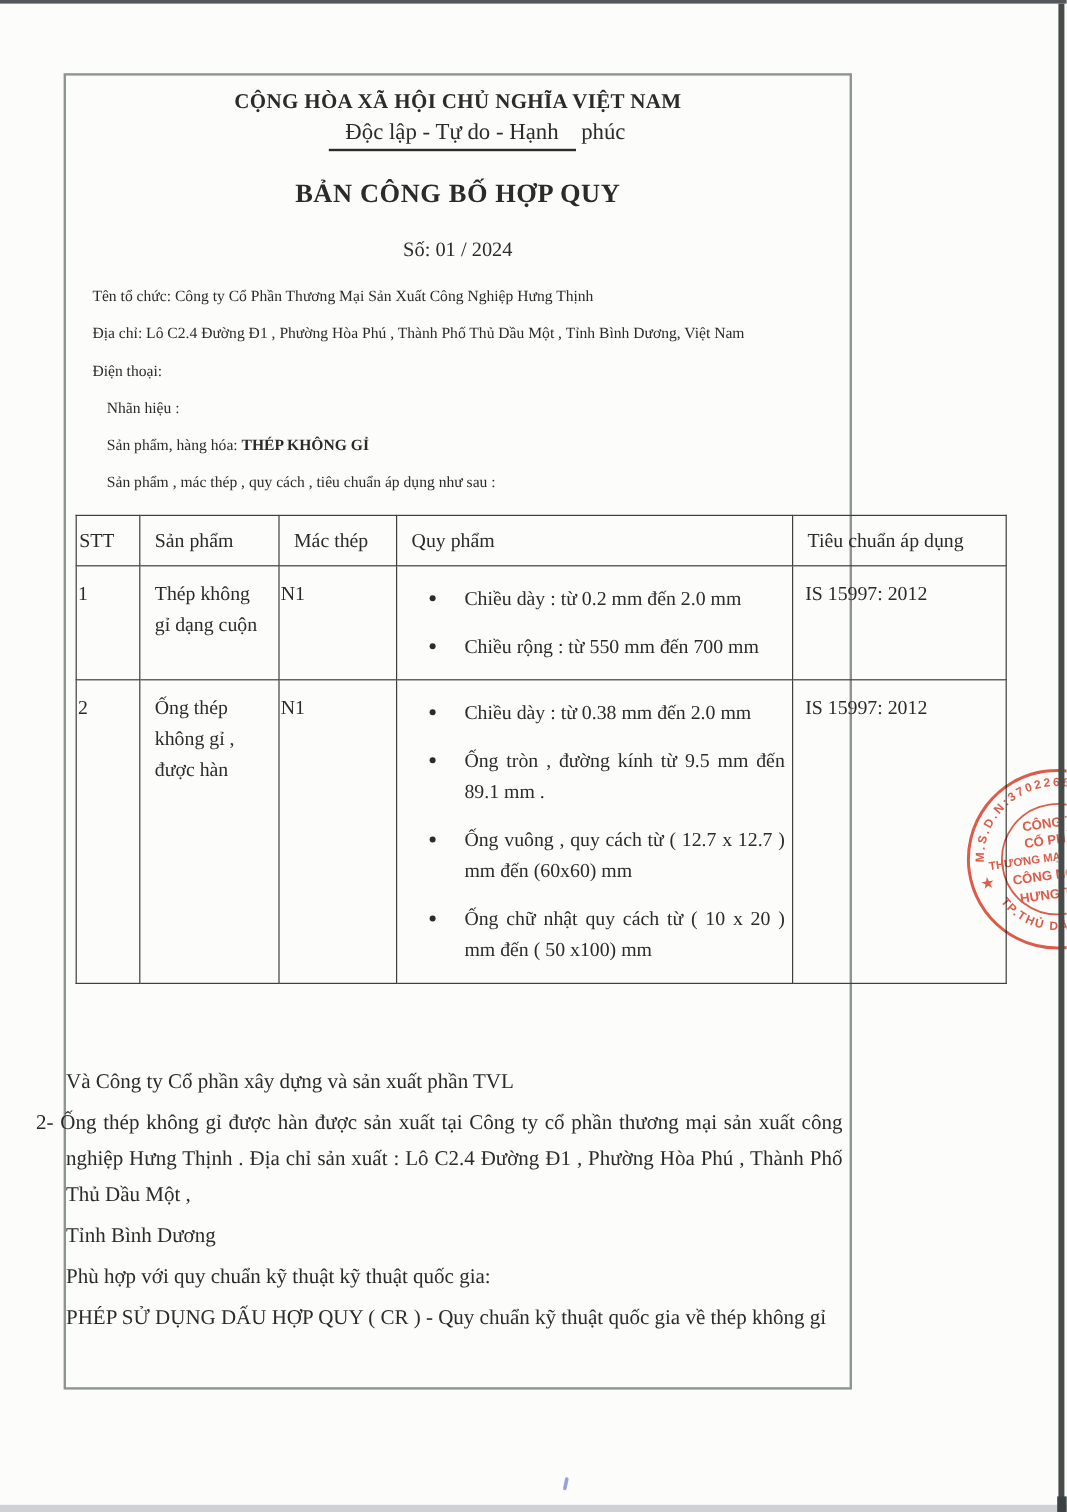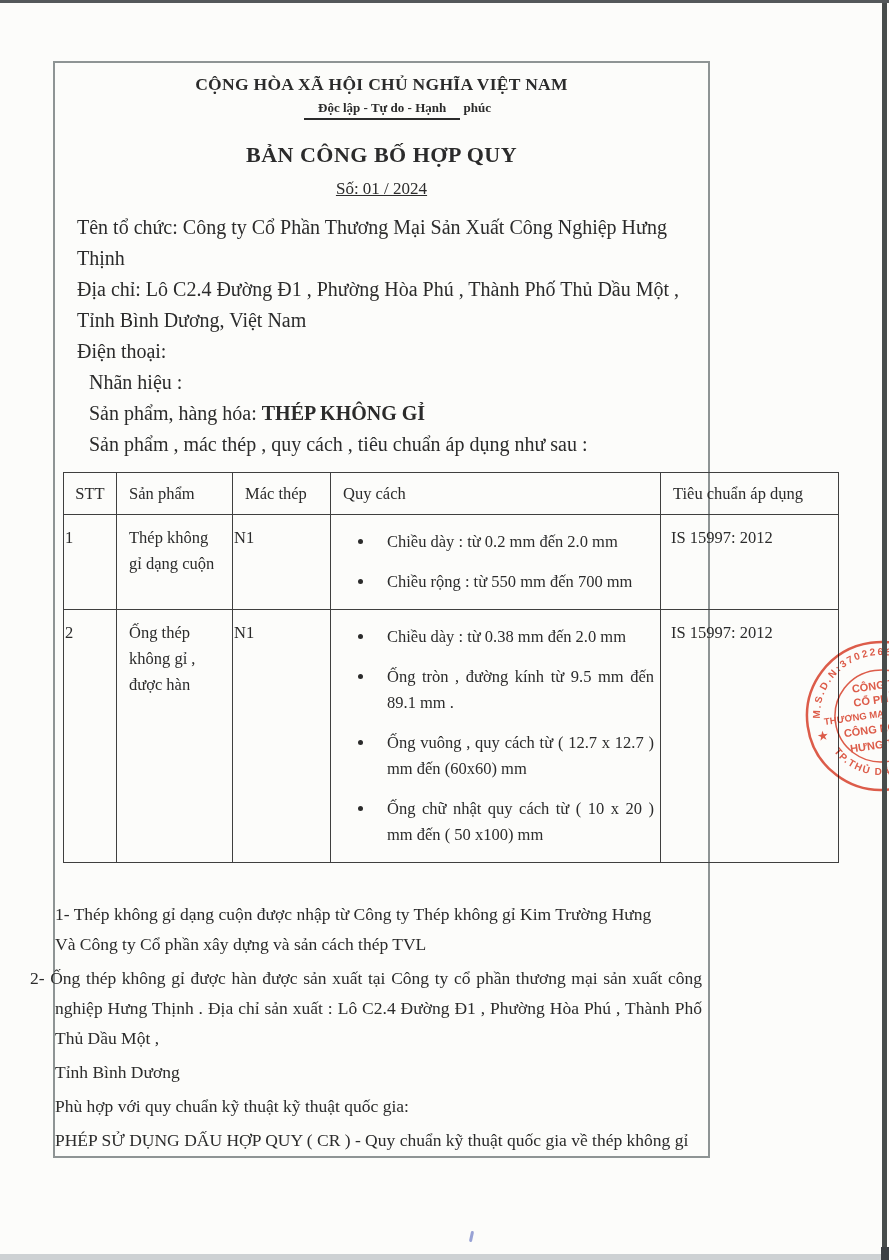--- a/index.html
+++ b/index.html
@@ -16,43 +16,43 @@
   .ink-speck{position:absolute;left:470px;top:1231px;width:3px;height:11px;background:#6d7cc4;transform:rotate(12deg);border-radius:2px;opacity:.7;z-index:6;}
 
   
   .page-frame{
     position:absolute;left:53px;top:61px;width:657px;height:1097px;
     border:2px solid #8e9494;box-sizing:border-box;z-index:1;
   }
 
   .header-block{margin-top:11px;text-align:center;}
   .national-title{font-size:17.5px;font-weight:bold;letter-spacing:.3px;}
-  .motto{margin-top:5px;font-size:13px;font-weight:bold;padding-left:32px;}
+  .motto{margin-top:5px;font-size:19px;font-weight:normal;padding-left:32px;}
   .motto .underlined{border-bottom:2px solid #2b2b2b;padding:0 14px 3px 14px;}
   .doc-title{margin-top:26px;font-size:22px;font-weight:bold;letter-spacing:.5px;}
-  .doc-number{margin-top:11px;font-size:17px;text-decoration:underline;}
+  .doc-number{margin-top:24px;font-size:17px;}
 
-  .info-block{margin-top:13px;padding:0 10px 0 22px;font-size:20px;}
+  .info-block{margin-top:13px;padding:0 10px 0 22px;font-size:13px;}
   .info-block p{margin:0;line-height:31px;}
   .indent-sm{padding-left:12px;}
   .bold{font-weight:bold;}
 
   table.conformity{
     border-collapse:collapse;table-layout:fixed;
     margin:12px 0 0 8px;width:775px;
     font-size:16.5px;line-height:26px;
   }
   table.conformity td,table.conformity th{
     border:1.5px solid #3f3f3f;box-sizing:border-box;
     font-weight:normal;text-align:left;
   }
   .col-stt{width:53px;} .col-sp{width:116px;} .col-mt{width:98px;} .col-qc{width:330px;} .col-tc{width:178px;}
   tr.head-row{height:42px;}
   tr.head-row th{vertical-align:middle;padding:2px 8px 2px 12px;}
-  tr.head-row th.center{text-align:center;padding:2px 2px;}
+  tr.head-row th.center{padding:2px 2px;}
   tr.body-row td{vertical-align:top;}
   tr.row-1{height:93px;} tr.row-2{height:246px;}
   td.cell-stt{text-align:center;padding-top:10px;}
   td.cell-sp{padding:10px 10px 0 12px;text-align:justify;}
   td.cell-mt{text-align:center;padding-top:10px;}
   td.cell-qc{padding:6px 4px 0 4px;}
   td.cell-qc ul{margin:0;padding-left:40px;}
   td.cell-qc li{padding-left:12px;margin:8px 2px 14px 0;text-align:justify;}
   td.cell-tc{padding:10px 6px 0 10px;}
 
@@ -107,21 +107,21 @@
         <col class="col-sp">
         <col class="col-mt">
         <col class="col-qc">
         <col class="col-tc">
     </colgroup>
     <tbody>
         <tr class="head-row">
       <th class="center">STT</th>
       <th>Sản phẩm</th>
       <th>Mác thép</th>
-      <th>Quy cách</th>
+      <th>Quy phẩm</th>
       <th>Tiêu chuẩn áp dụng</th>
     </tr>
     <tr class="body-row row-1">
       <td class="cell-stt">1</td>
       <td class="cell-sp">Thép không gỉ dạng cuộn</td>
       <td class="cell-mt">N1</td>
       <td class="cell-qc">
         <ul>
           <li>Chiều dày : từ 0.2 mm đến 2.0 mm</li>
           <li>Chiều rộng : từ 550 mm đến 700 mm</li>
@@ -141,22 +141,22 @@
           <li>Ống chữ nhật quy cách từ ( 10 x 20 ) mm đến ( 50 x100) mm</li>
         </ul>
       </td>
       <td class="cell-tc">IS 15997: 2012</td>
     </tr>
   </tbody>
     </table>
 
   <div class="notes-block">
     <p class="note-1">
-      <span>1-  Thép không gỉ dạng cuộn được nhập từ Công ty Thép không gỉ Kim Trường Hưng</span><br>
-      <span>Và Công ty Cổ phần xây dựng và sản cách thép TVL</span>
+      <br>
+      <span>Và Công ty Cổ phần xây dựng và sản xuất phần TVL</span>
     </p>
     <p class="note-2">2-  Ống thép không gỉ được hàn được sản xuất tại Công ty cổ phần thương mại sản xuất công nghiệp Hưng Thịnh . Địa chỉ sản xuất : Lô C2.4 Đường Đ1 , Phường Hòa Phú , Thành Phố Thủ Dầu Một ,</p>
     <p class="province-line">Tỉnh Bình Dương</p>
     <p class="conformity-line">Phù hợp với quy chuẩn kỹ thuật kỹ thuật quốc gia:</p>
     <p class="regulation-para">
       <span class="line2">PHÉP SỬ DỤNG DẤU HỢP QUY ( CR ) -  Quy chuẩn kỹ thuật quốc gia về thép không gỉ</span>
     </p>
   </div>
 
 </div>

